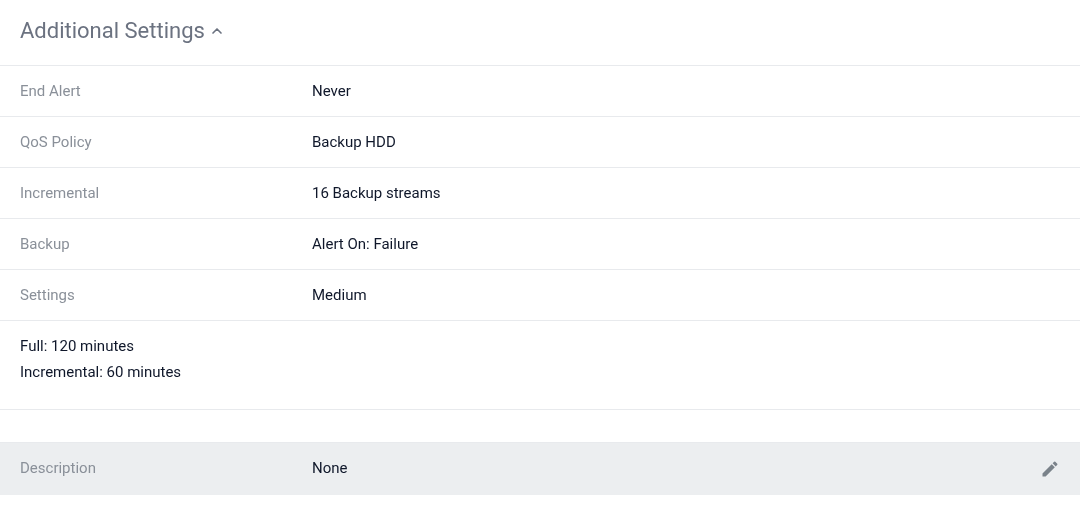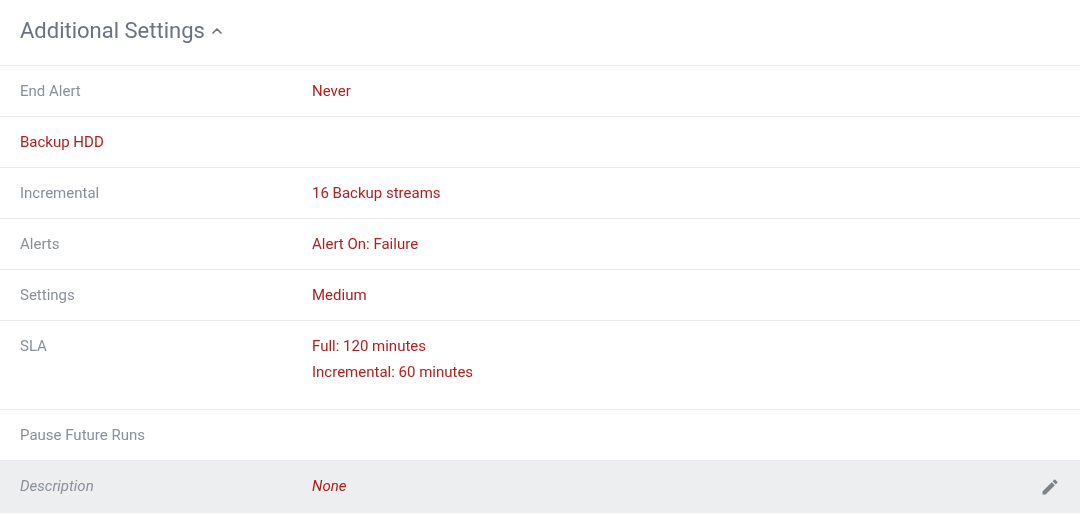--- a/index.html
+++ b/index.html
@@ -41,33 +41,32 @@
     .row:first-of-type {
       border-top: none;
     }
     .label {
       width: 292px;
       color: #8a9099;
       font-weight: 400;
       flex-shrink: 0;
     }
     .value {
-      color: #b91c1c;
+      color: #0f172a;
       flex: 1;
     }
     .value .line {
       display: block;
       margin-bottom: 8px;
     }
     .value .line:last-child {
       margin-bottom: 12px;
     }
     .row.highlighted {
       background: #eceef0;
-      font-style: italic;
     }
     .row .edit {
       margin-left: auto;
       display: inline-flex;
       align-items: center;
       color: #7a828a;
       cursor: pointer;
     }
     .row .edit svg {
       width: 20px;
@@ -85,48 +84,47 @@
       </svg>
   </span>
 </div>
 
 <div class="row">
   <div class="label">End Alert</div>
   <div class="value">Never</div>
 </div>
 
 <div class="row">
+  <div class="label">QoS Policy</div>
   <div class="value">Backup HDD</div>
 </div>
 
 <div class="row">
   <div class="label">Incremental</div>
   <div class="value">16 Backup streams</div>
 </div>
 
 <div class="row">
-  <div class="label">Alerts</div>
+  <div class="label">Backup</div>
   <div class="value">Alert On: Failure</div>
 </div>
 
 <div class="row">
   <div class="label">Settings</div>
   <div class="value">Medium</div>
 </div>
 
 <div class="row">
-  <div class="label">SLA</div>
   <div class="value">
     <span class="line">Full: 120 minutes</span>
     <span class="line">Incremental: 60 minutes</span>
   </div>
 </div>
 
 <div class="row">
-  <div class="label">Pause Future Runs</div>
 </div>
 
 <div class="row highlighted">
   <div class="label">Description</div>
   <div class="value">None</div>
   <span class="edit">
     <svg viewBox="0 0 24 24" fill="currentColor">
         <path d="M3 17.25V21h3.75l11.06-11.06-3.75-3.75L3 17.25zM20.71 7.04a1 1 0 0 0 0-1.41l-2.34-2.34a1 1 0 0 0-1.41 0l-1.83 1.83 3.75 3.75 1.83-1.83z"></path>
       </svg>
   </span>

